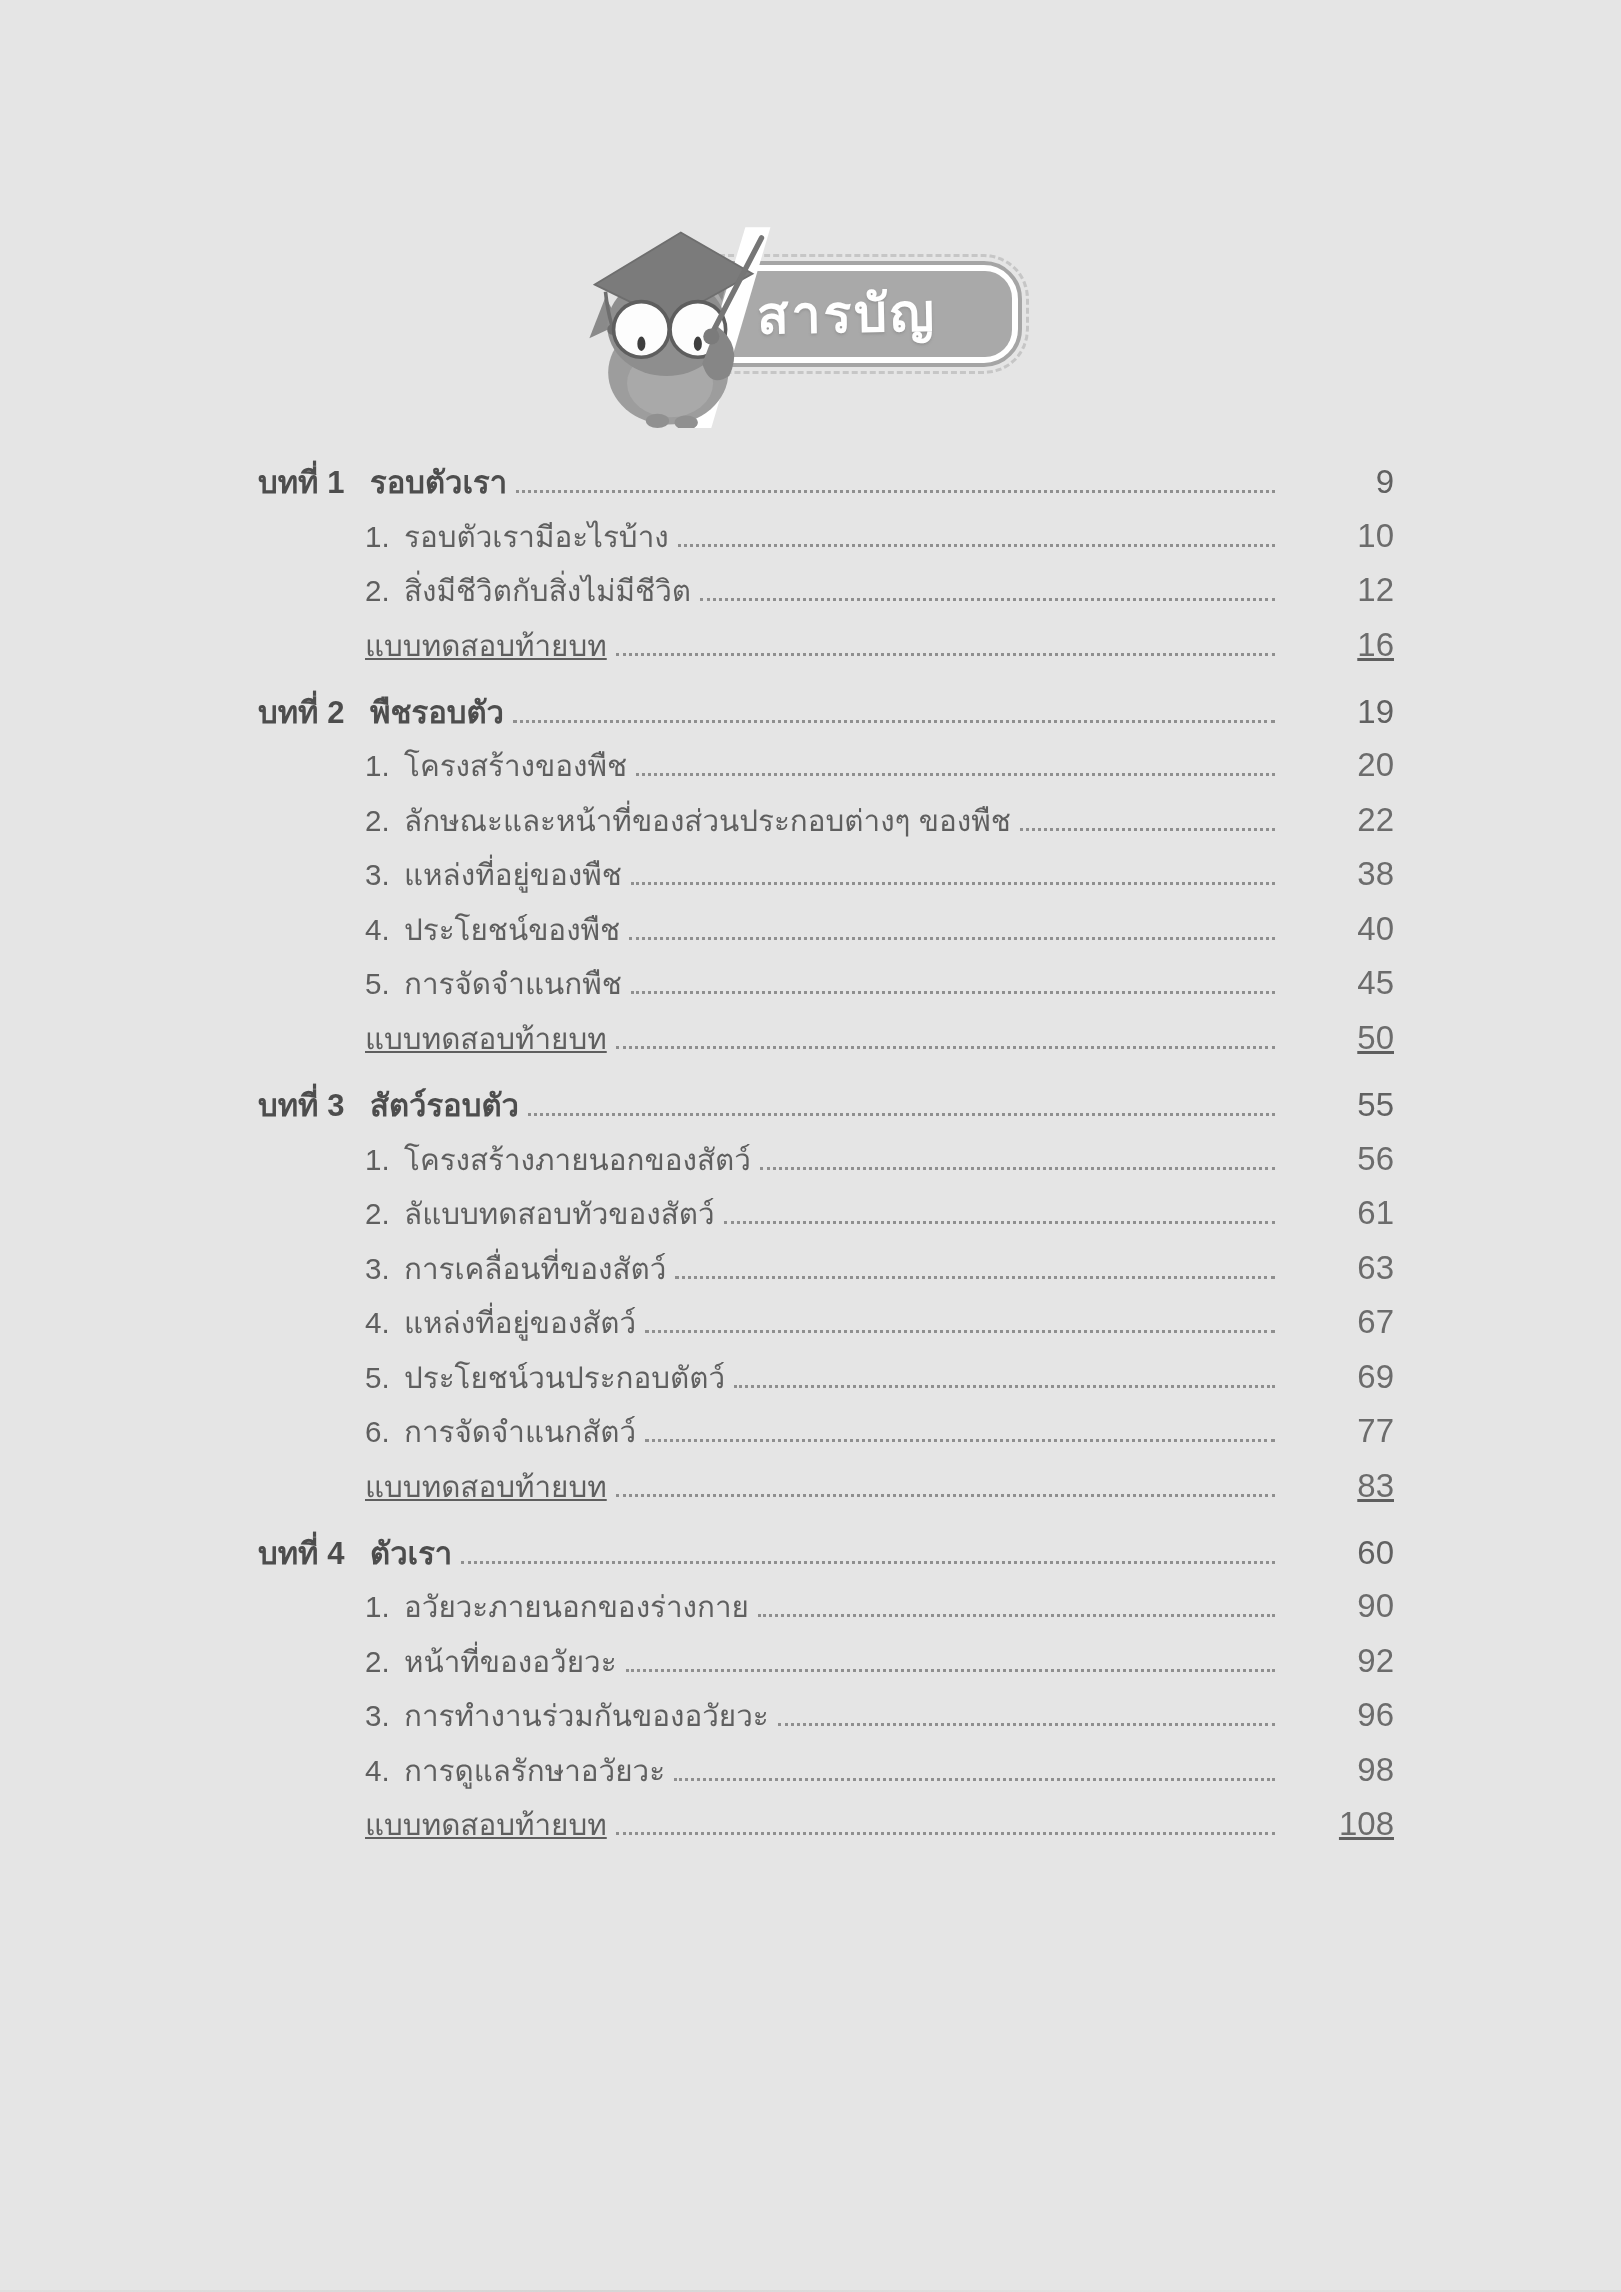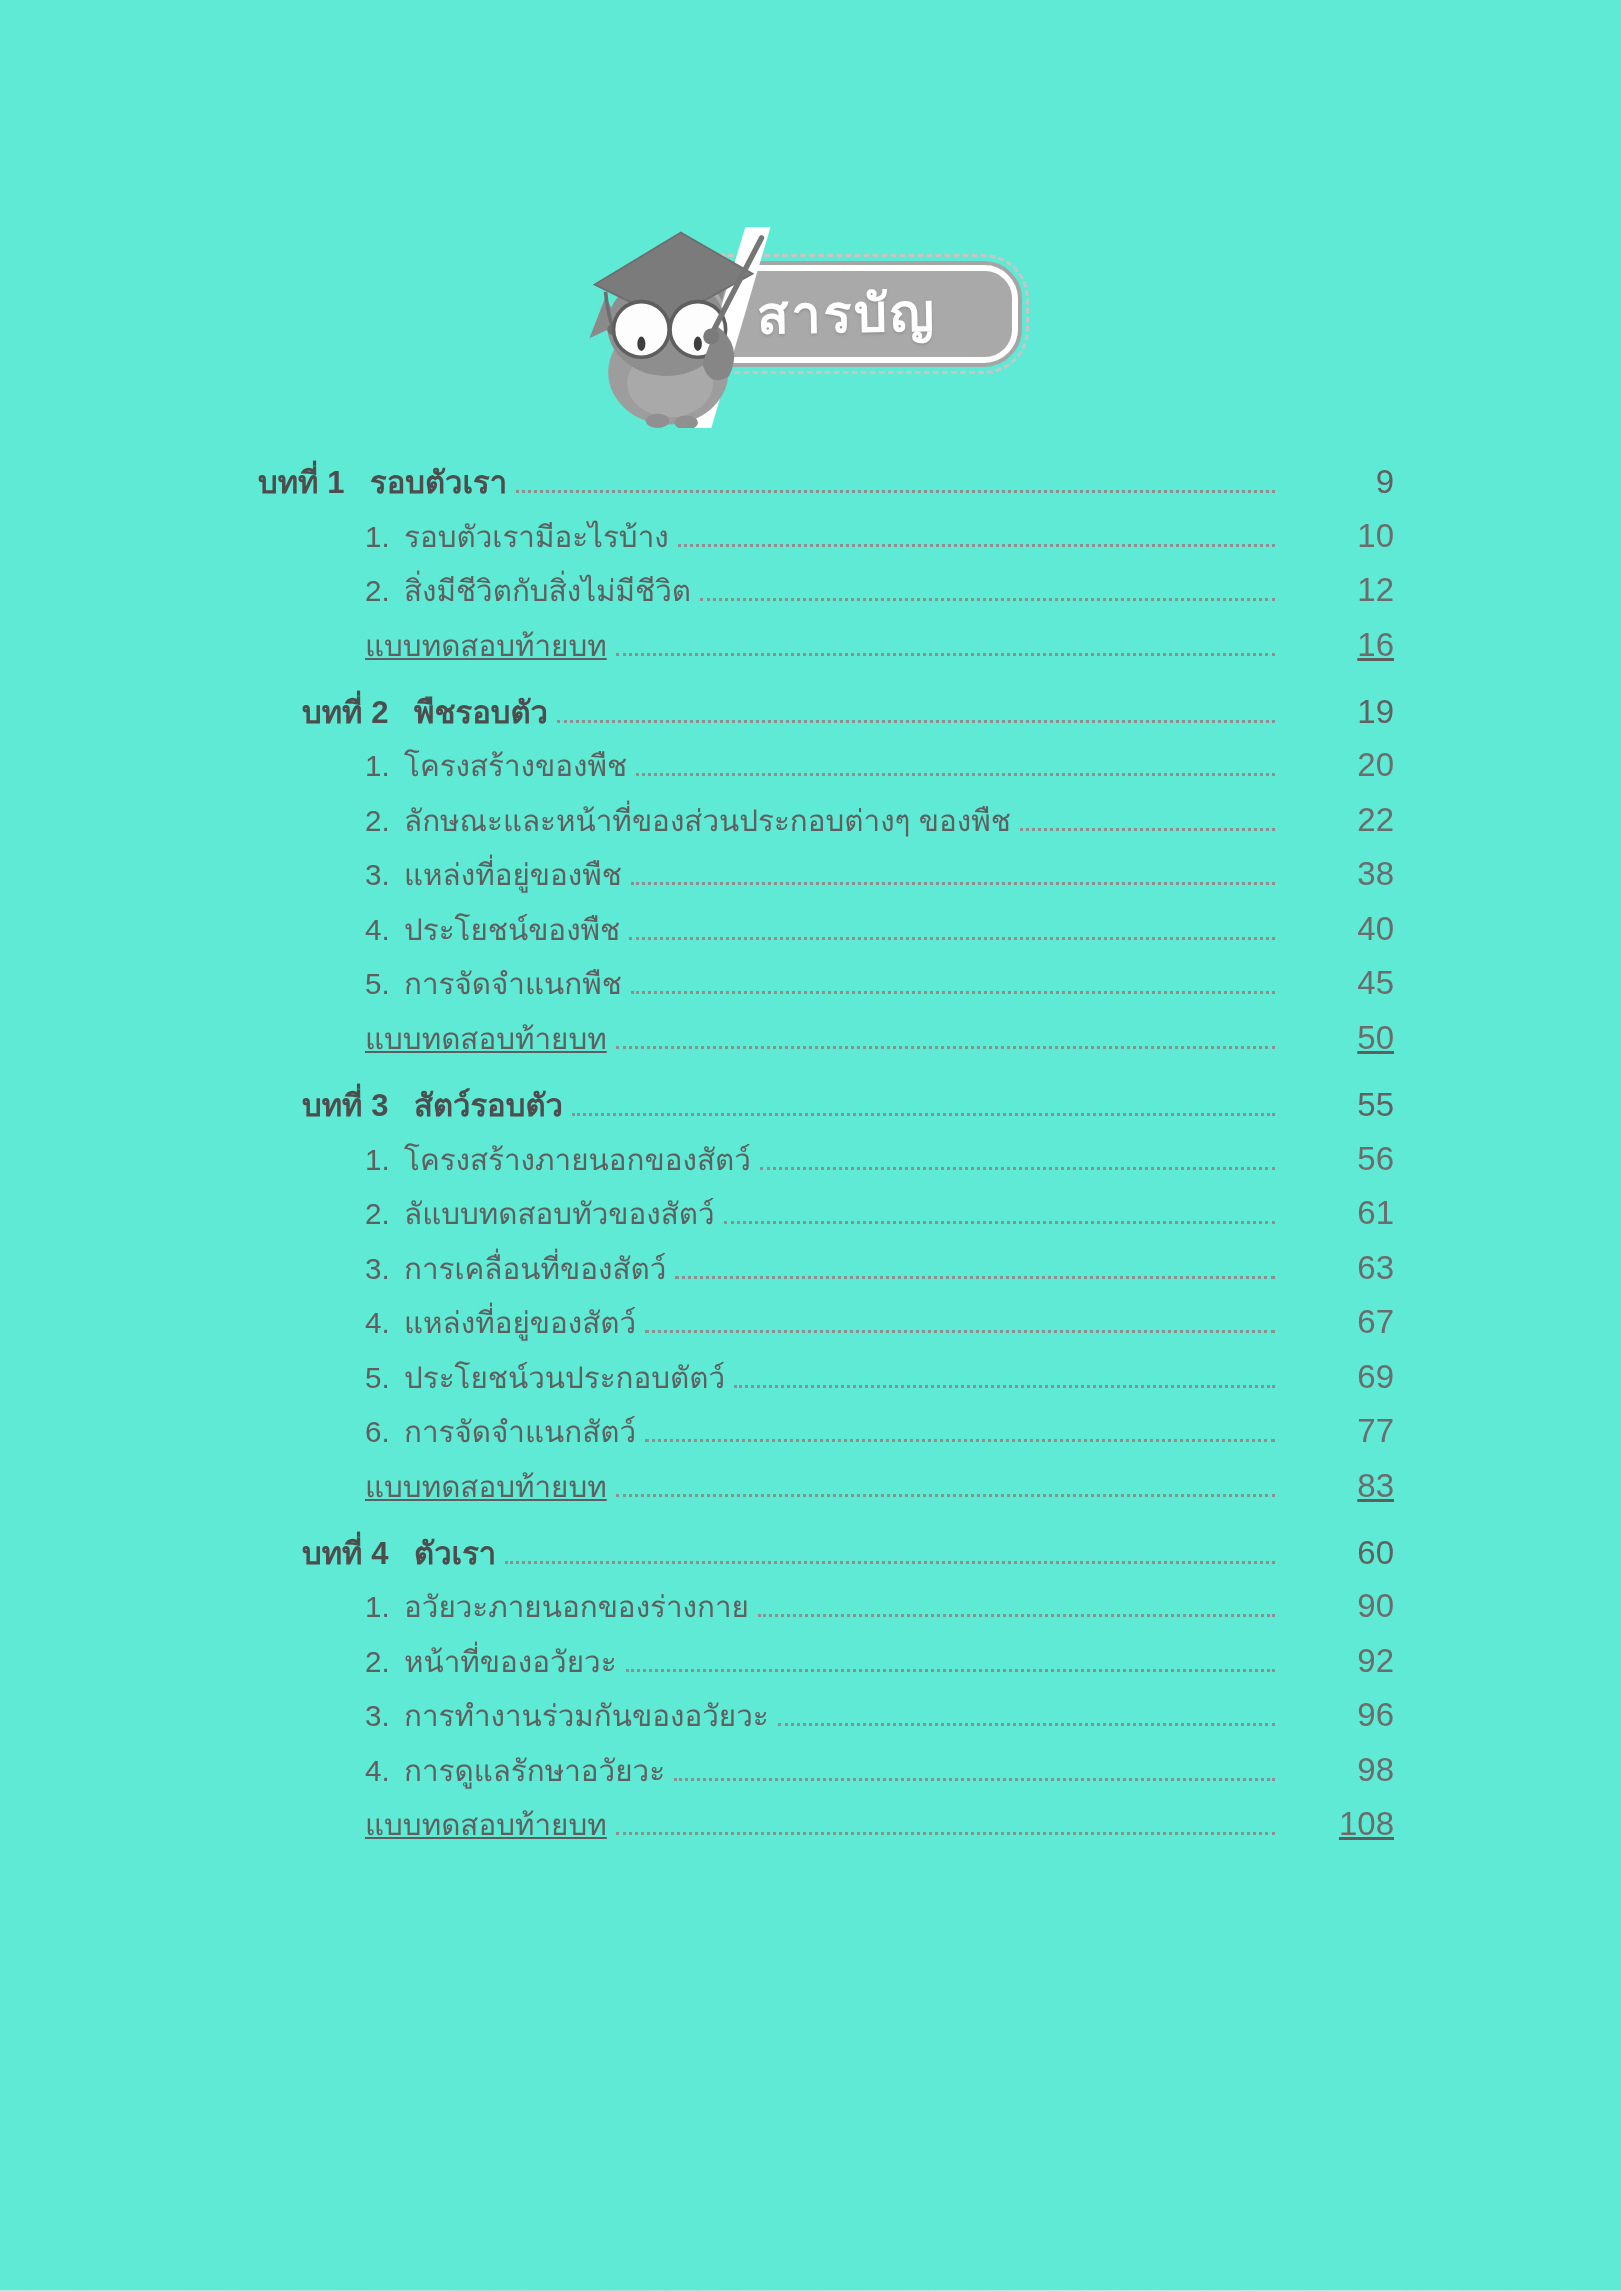--- a/index.html
+++ b/index.html
@@ -2,21 +2,21 @@
 <html lang="th" style="font-size:14.3px"><head>
 <meta charset="utf-8">
 <style>
   html,body{margin:0;padding:0;}
   body{
     width:1621px;height:2293px;position:relative;
     background:#ffffff;
     font-family:"Liberation Sans","DejaVu Sans",sans-serif;
     overflow:hidden;
   }
-  .page{position:absolute;inset:0;background:#5eead4;}
+  .page{position:absolute;inset:0;background:#e5e5e5;}
 
   
   .badge-assembly{position:absolute;left:665px;top:254px;width:364px;z-index:1;}
   .badge-outer{border:3.6px dashed #c6c6c6;border-radius:45px;padding:3.6px;}
   .badge-mid{border:4.5px solid #a5a5a5;border-radius:38px;padding:6.3px;background:#ffffff;}
   .badge-inner{
     background:#a9a9a9;border-radius:27px;height:86px;
     display:flex;align-items:center;justify-content:center;
   }
   .badge-text{
@@ -28,21 +28,21 @@
 
   
   .toc{position:absolute;left:258px;top:466px;width:1136px;z-index:3;}
   .row{
     display:flex;align-items:baseline;margin-bottom:21.5px;
     color:#5f5f5f;font-size:29.6px;line-height:32px;white-space:nowrap;
   }
   .row.chapter{
     font-weight:bold;font-size:31px;line-height:34px;color:#4d4d4d;margin-bottom:19.7px;
   }
-  .chapter-gap{margin-top:34px;margin-left:44px;}
+  .chapter-gap{margin-top:34px;}
   .ch-label{width:112px;flex:none;}
   .row.item{padding-left:107px;}
   .row.item.no-number{padding-left:107px;text-decoration:underline;}
   .no{width:39px;flex:none;}
   .leader{
     flex:1;min-width:36px;
     border-bottom:3.6px dotted #8f8f8f;
     margin:0 12.5px 1.8px 9px;
   }
   .num{

